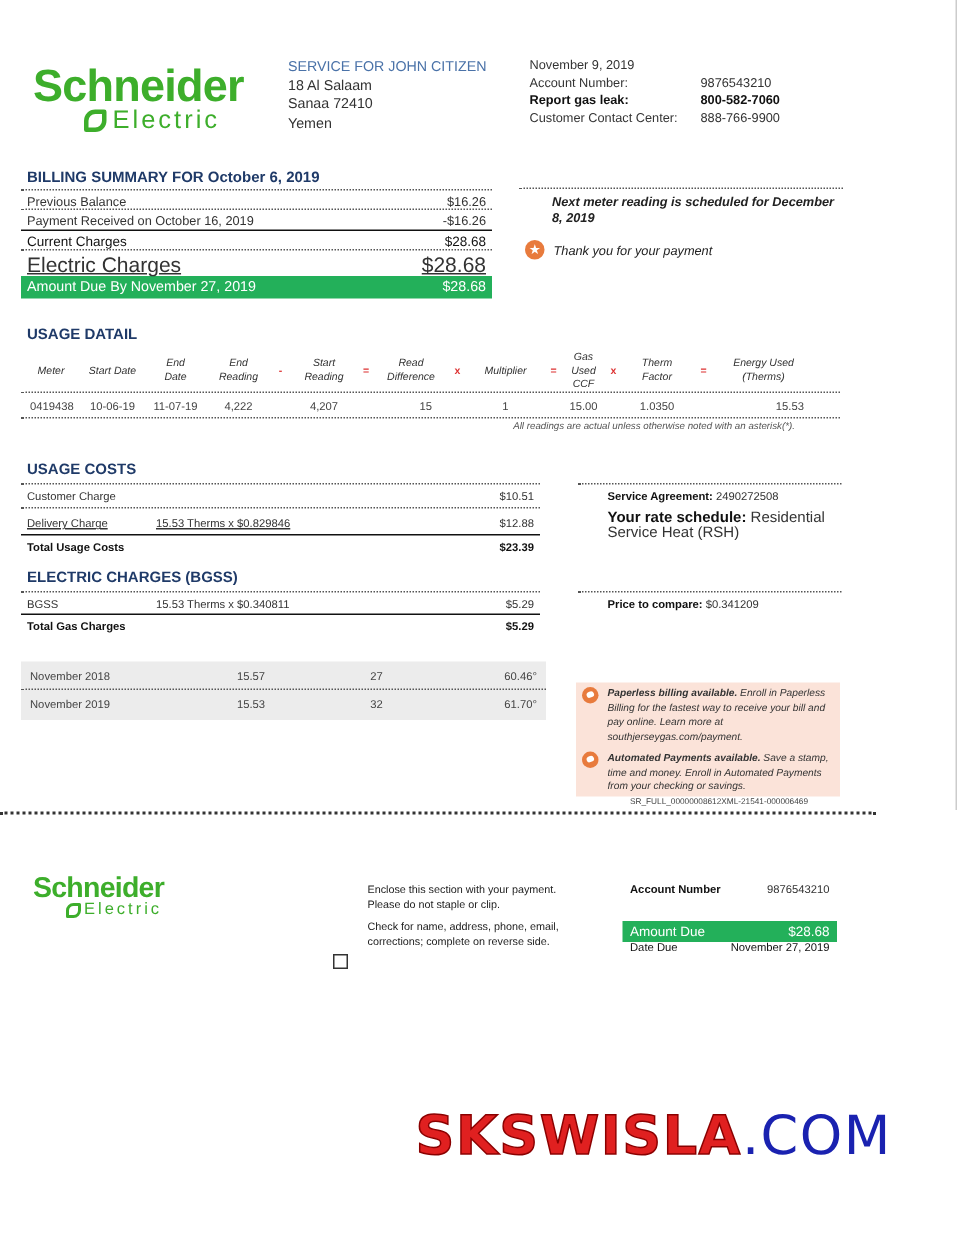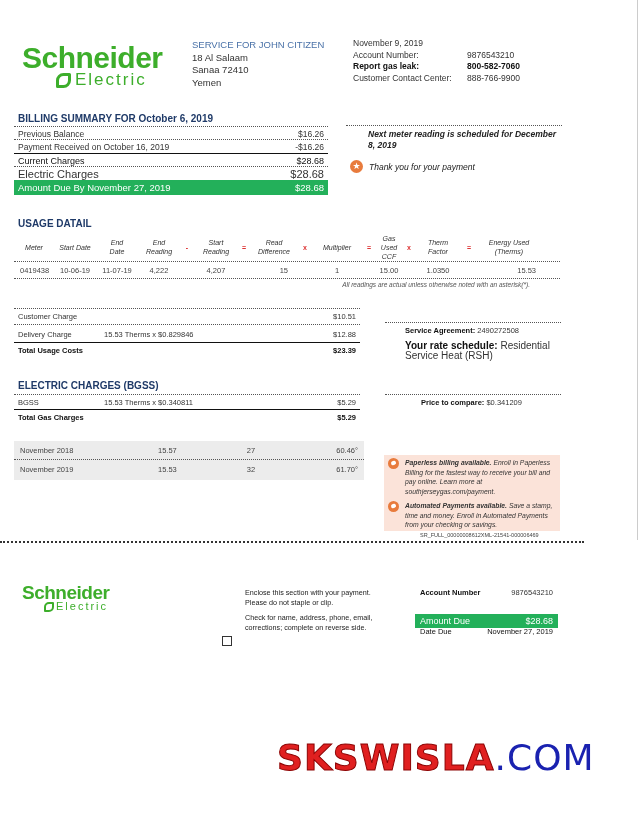--- a/index.html
+++ b/index.html
@@ -84,21 +84,21 @@
       <span>$16.26</span>
     </div>
   <div class="row" style="font-size:8.5px; padding:2px 4px 1px; border-bottom:1.5px solid #111;">
       <span>Payment Received on October 16, 2019</span>
       <span>-$16.26</span>
     </div>
   <div class="row dotted" style="font-size:9px; padding:2px 4px 0; color:#111;">
       <span>Current Charges</span>
       <span>$28.68</span>
     </div>
-  <div class="row" style="font-size:11px; padding:1px 4px 0;">
+  <div class="row" style="font-size:14px; padding:1px 4px 0;text-decoration:underline;">
       <span>Electric Charges</span>
       <span>$28.68</span>
     </div>
   <div class="row green-bg" style="font-size:9.5px; padding:2px 4px;">
       <span>Amount Due By November 27, 2019</span>
       <span>$28.68</span>
     </div>
 </div>
 
 <div class="abs" style="left:346px; top:125px; width:216px;">
@@ -146,46 +146,47 @@
     <div style="width:26px; text-align:center;">15.00</div>
     <div style="width:14px;"></div>
     <div style="width:44px; text-align:center;">1.0350</div>
     <div style="width:18px;"></div>
     <div style="width:62px; text-align:right; padding-right:4px;">15.53</div>
   </div>
   <div class="italic" style="font-size:6.5px; text-align:right; padding-right:30px; margin-top:2px; color:#555;">All readings are actual unless otherwise noted with an asterisk(*).</div>
 </div>
 
 <div class="abs" style="left:14px; top:308px; width:346px;">
+  <div class="section-title" style="margin-left:4px; margin-bottom:3px;">USAGE COSTS</div>
   <div class="dotted-top"></div>
   <div class="row dotted" style="font-size:7.5px; padding:3px 4px 3px;">
     <span>Customer Charge</span>
     <span>$10.51</span>
   </div>
   <div class="row" style="font-size:7.5px; padding:5px 4px 3px; border-bottom:1.5px solid #111;">
-    <span style="display:flex;">
+    <span style="display:flex;text-decoration:underline;">
         <span style="width:86px;">Delivery Charge</span>
         <span>15.53 Therms x $0.829846</span>
       </span>
     <span>$12.88</span>
   </div>
   <div class="row bold" style="font-size:7.5px; padding:3px 4px; color:#111;">
     <span>Total Usage Costs</span>
     <span>$23.39</span>
   </div>
 </div>
 
 <div class="abs" style="left:385px; top:322px; width:176px;">
   <div class="dotted-top"></div>
   <div style="font-size:7.5px; padding:3px 0 0 20px;"><span class="bold" style="color:#111;">Service Agreement:</span> <span>2490272508</span></div>
   <div style="font-size:10px; padding:6px 0 0 20px; line-height:10px;"><span class="bold" style="color:#111;">Your rate schedule:</span> <span>Residential Service Heat (RSH)</span></div>
 </div>
 <div class="abs" style="left:385px; top:394px; width:176px;">
   <div class="dotted-top"></div>
-  <div style="font-size:7.5px; padding:3px 0 0 20px;"><span class="bold" style="color:#111;margin-left:16px;">Price to compare:</span> <span>$0.341209</span></div>
+  <div style="font-size:7.5px; padding:3px 0 0 20px;"><span class="bold" style="color:#111;">Price to compare:</span> <span>$0.341209</span></div>
 </div>
 
 <div class="abs" style="left:14px; top:380px; width:346px;">
   <div class="section-title" style="margin-left:4px; margin-bottom:3px;">ELECTRIC CHARGES (BGSS)</div>
   <div class="dotted-top"></div>
   <div class="row" style="font-size:7.5px; padding:3px 4px 2px; border-bottom:1.5px solid #111;">
     <span style="display:flex;">
         <span style="width:86px;">BGSS</span>
         <span>15.53 Therms x $0.340811</span>
       </span>

